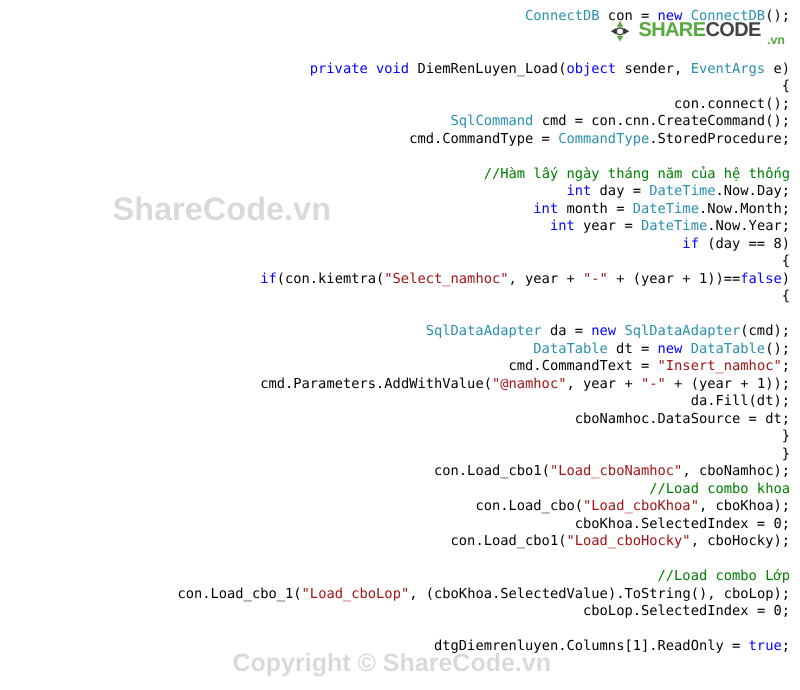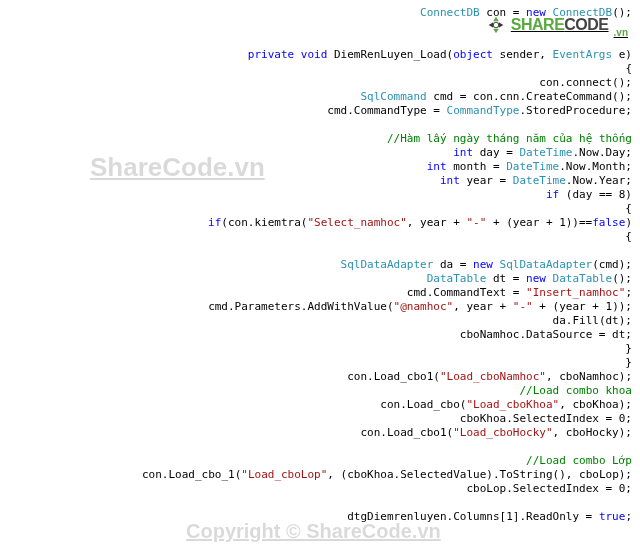--- a/index.html
+++ b/index.html
@@ -23,35 +23,33 @@
   .t-cmt   { color: #008000; }
 
   .logo {
     position: absolute;
     top: 10px;
     right: 12px;
     display: flex;
     align-items: center;
     gap: 4px;
     font-family: Arial, sans-serif;
-    text-decoration: underline;
   }
   .logo svg { width: 22px; height: 22px; }
   .logo-text { font-weight: 700; font-size: 16px; letter-spacing: -0.5px; }
   .logo-share { color: #59a93f; }
   .logo-code  { color: #444; }
   .logo-vn    { color: #59a93f; font-size: 10px; font-weight: 700; margin-left: 1px; align-self: flex-start; margin-top: 16px;}
 
   .wm {
     position: absolute;
     color: rgba(0,0,0,0.15);
     font-family: Arial, sans-serif;
     font-weight: 700;
     pointer-events: none;
-    text-decoration: underline;
   }
   .wm1 { top: 160px; left: 90px; font-size: 26px; }
   .wm2 { bottom: 14px; left: 186px; font-size: 20px; }
 </style>
 </head>
 <body>
 
 <div class="logo">
   <svg viewBox="0 0 24 24">
     <path fill="#59a93f" d="M12 3 L15 8 L9 8 Z"></path>

